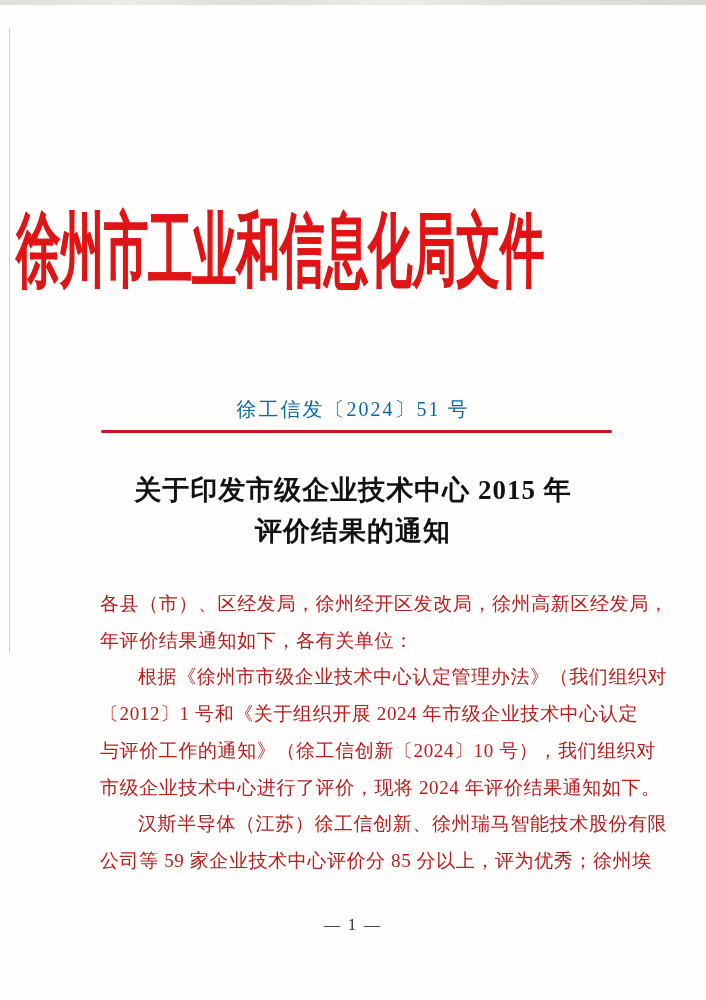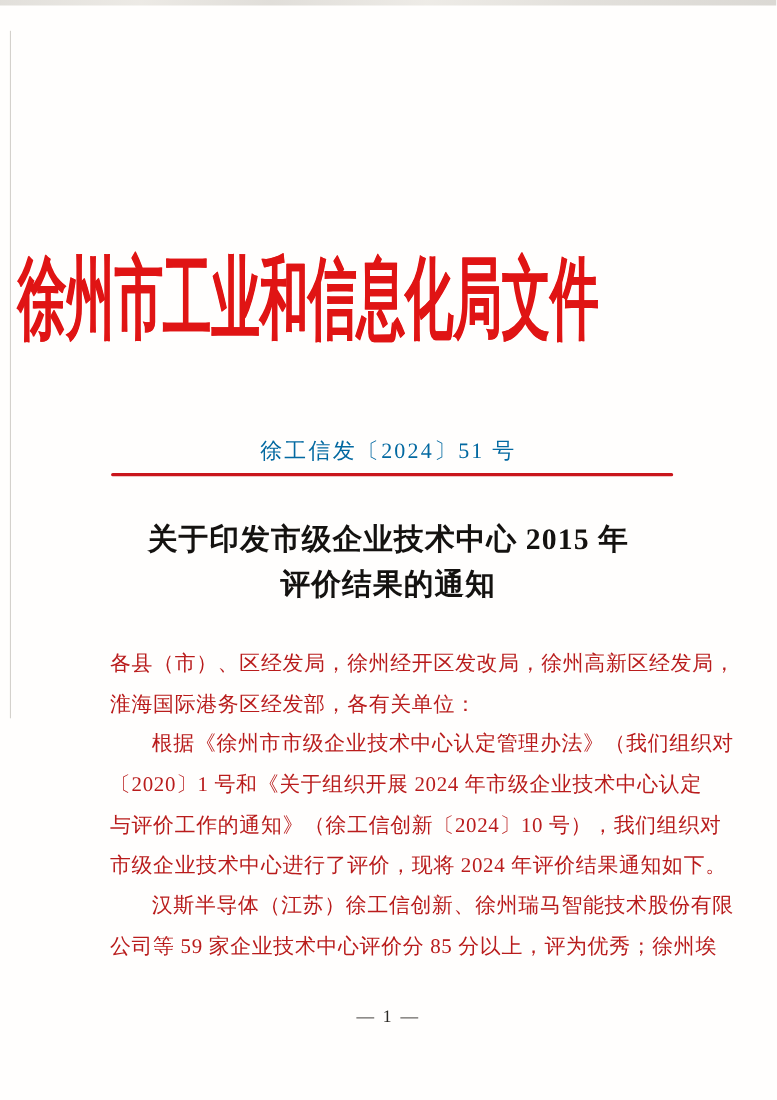--- a/index.html
+++ b/index.html
@@ -26,21 +26,21 @@
   .scan-left-edge {
     position: absolute; top: 28px; left: 9px;
     width: 1px; height: 625px;
     background: #d4d1cc;
   }
 
   
   .agency-header {
     position: absolute; top: 222px; left: 0;
     width: 560px; height: 100px;
-    display: flex; align-items: center; justify-content: center;
+    display: flex; align-items: flex-start; justify-content: center;
   }
   .agency-header .stretched {
     display: inline-block;
     font-size: 44px;
     font-weight: bold;
     color: #e01414;
     white-space: nowrap;
     letter-spacing: 0px;
     transform: scaleY(1.85);
     transform-origin: center center;
@@ -116,23 +116,23 @@
 
   <div class="red-rule"></div>
 
   <div class="notice-title">
     <div>关于印发市级企业技术中心 2015 年</div>
     <div>评价结果的通知</div>
   </div>
 
   <div class="body-text">
     <div class="body-line">各县（市）、区经发局，徐州经开区发改局，徐州高新区经发局，</div>
-    <div class="body-line">淮海国际港务区经发部，各有关单位：</div>
+    <div class="body-line">年评价结果通知如下，各有关单位：</div>
     <div class="body-line indent">根据《徐州市市级企业技术中心认定管理办法》（我们组织对</div>
-    <div class="body-line">〔2020〕1 号和《关于组织开展 2024 年市级企业技术中心认定</div>
+    <div class="body-line">〔2012〕1 号和《关于组织开展 2024 年市级企业技术中心认定</div>
     <div class="body-line">与评价工作的通知》（徐工信创新〔2024〕10 号），我们组织对</div>
     <div class="body-line">市级企业技术中心进行了评价，现将 2024 年评价结果通知如下。</div>
     <div class="body-line indent">汉斯半导体（江苏）徐工信创新、徐州瑞马智能技术股份有限</div>
     <div class="body-line">公司等 59 家企业技术中心评价分 85 分以上，评为优秀；徐州埃</div>
   </div>
 
   <div class="page-number">— 1 —</div>
 
 </div>
 

